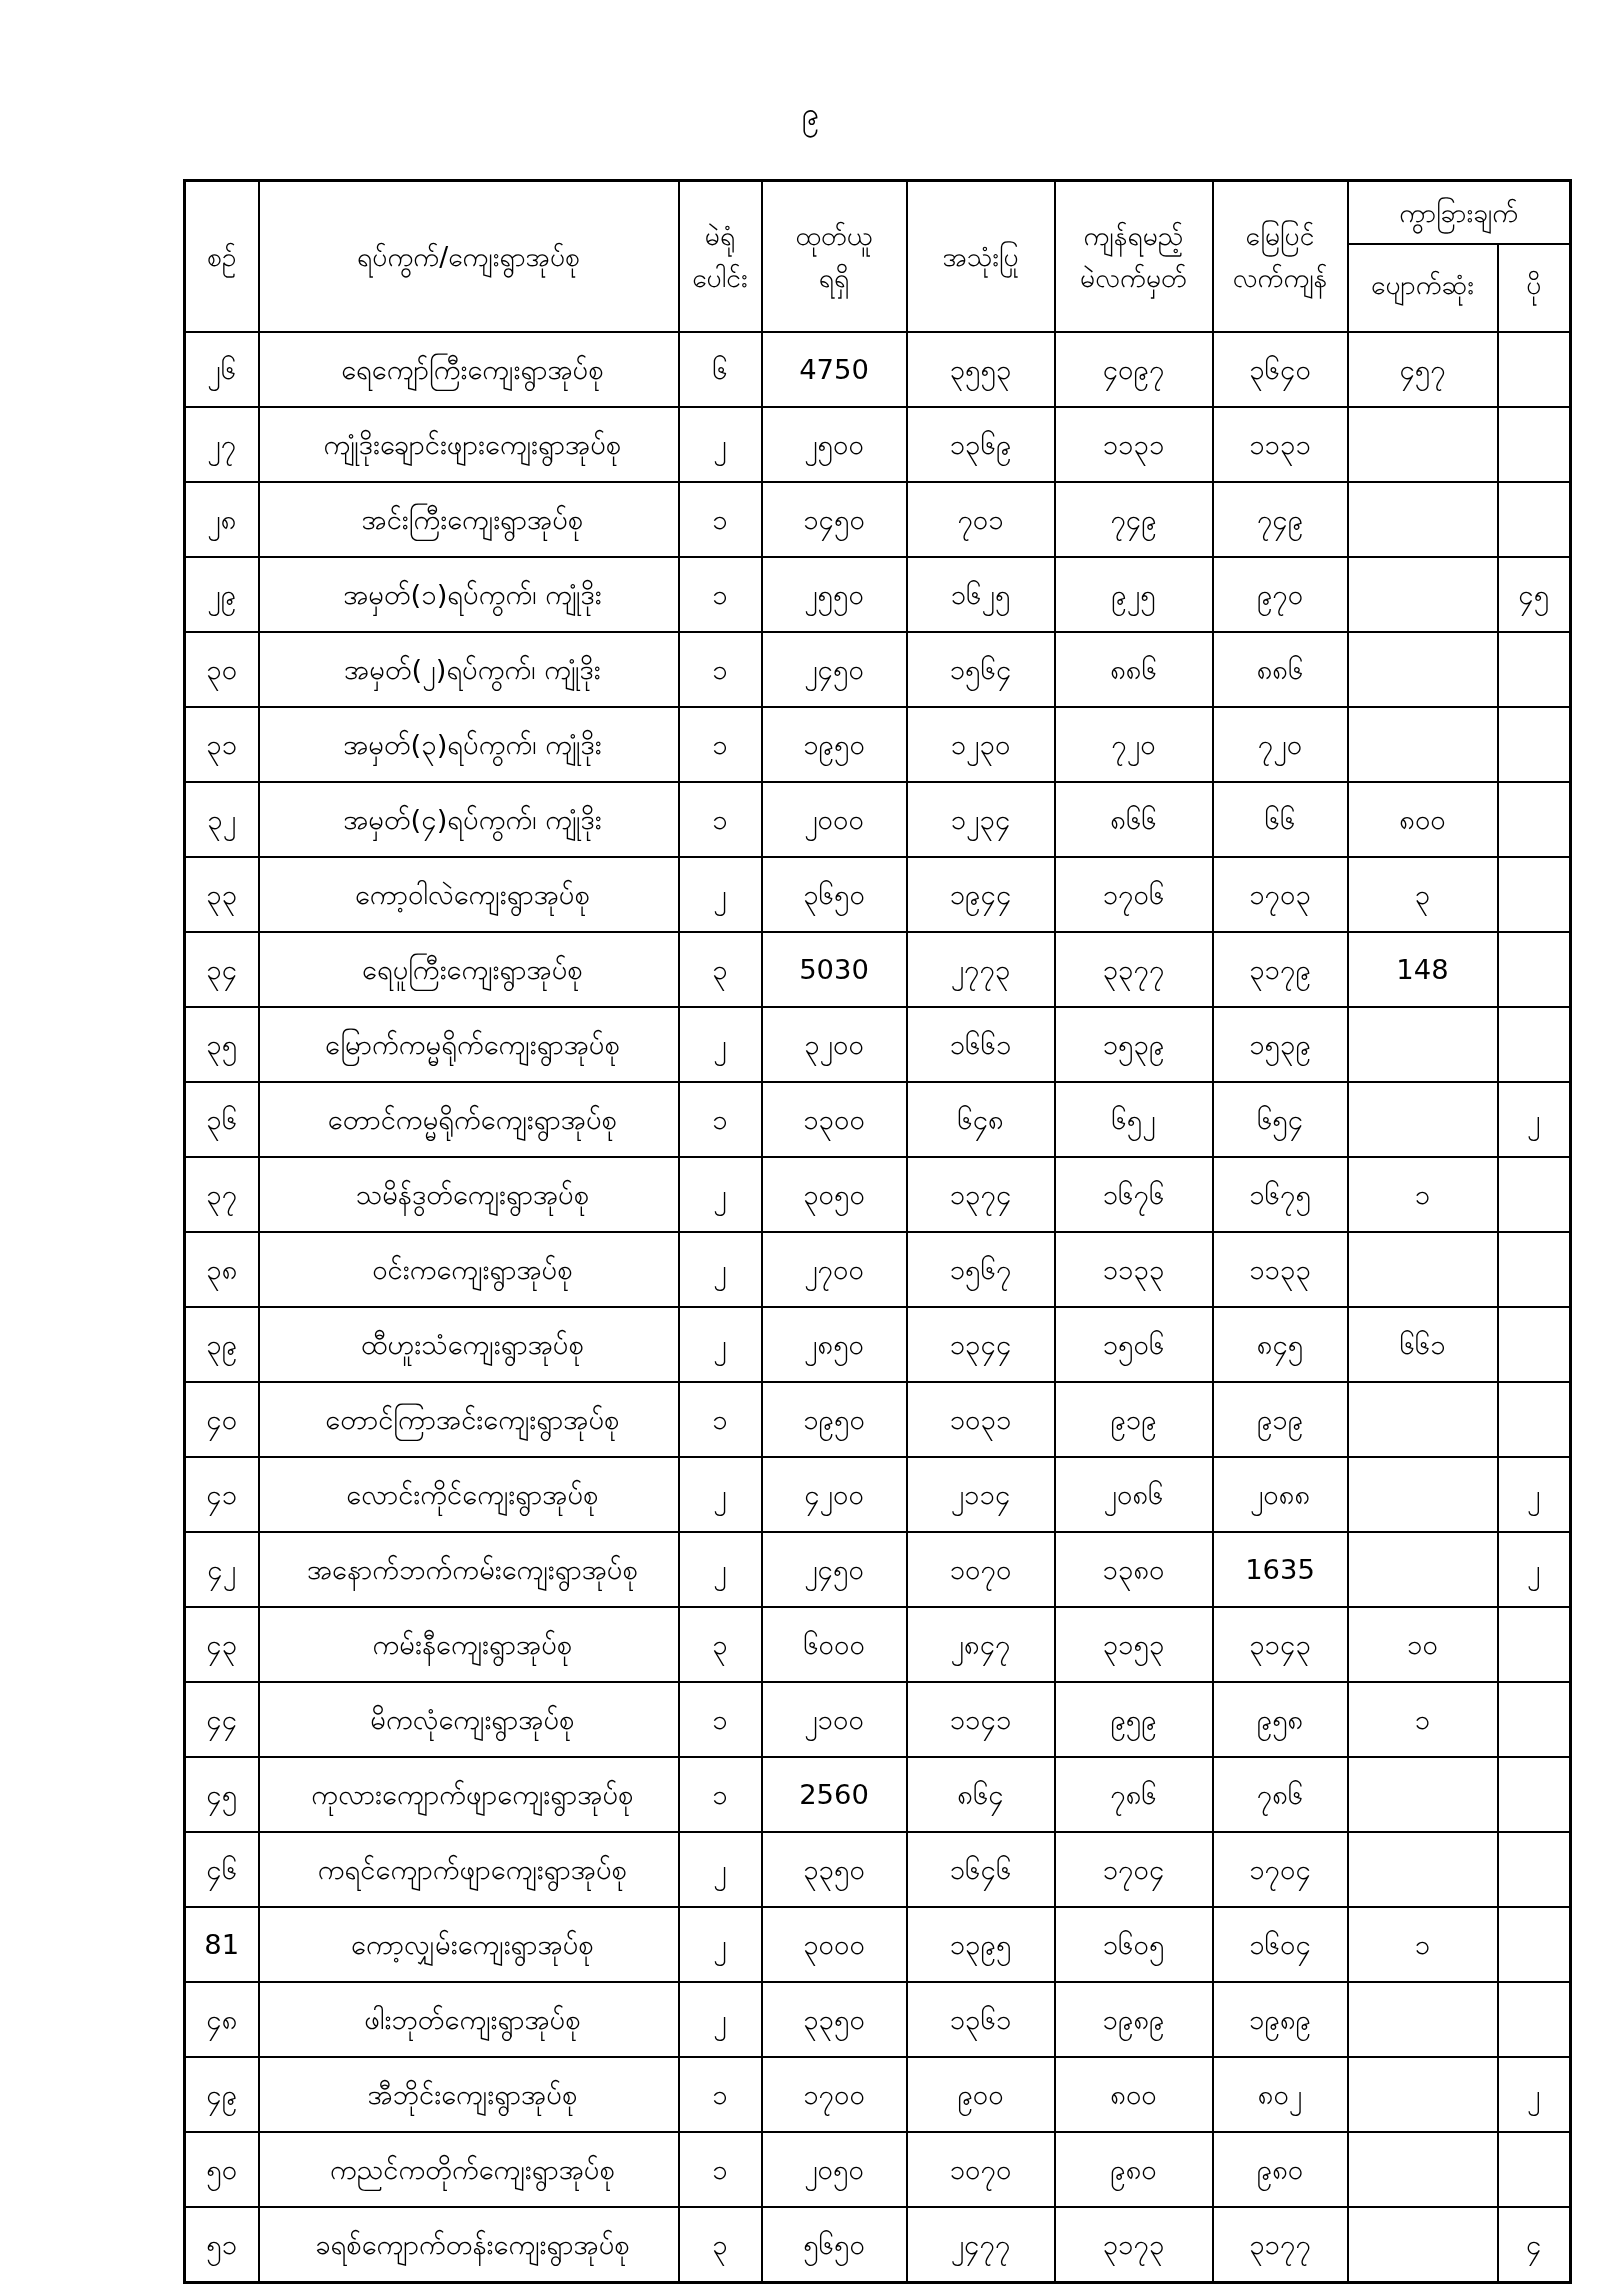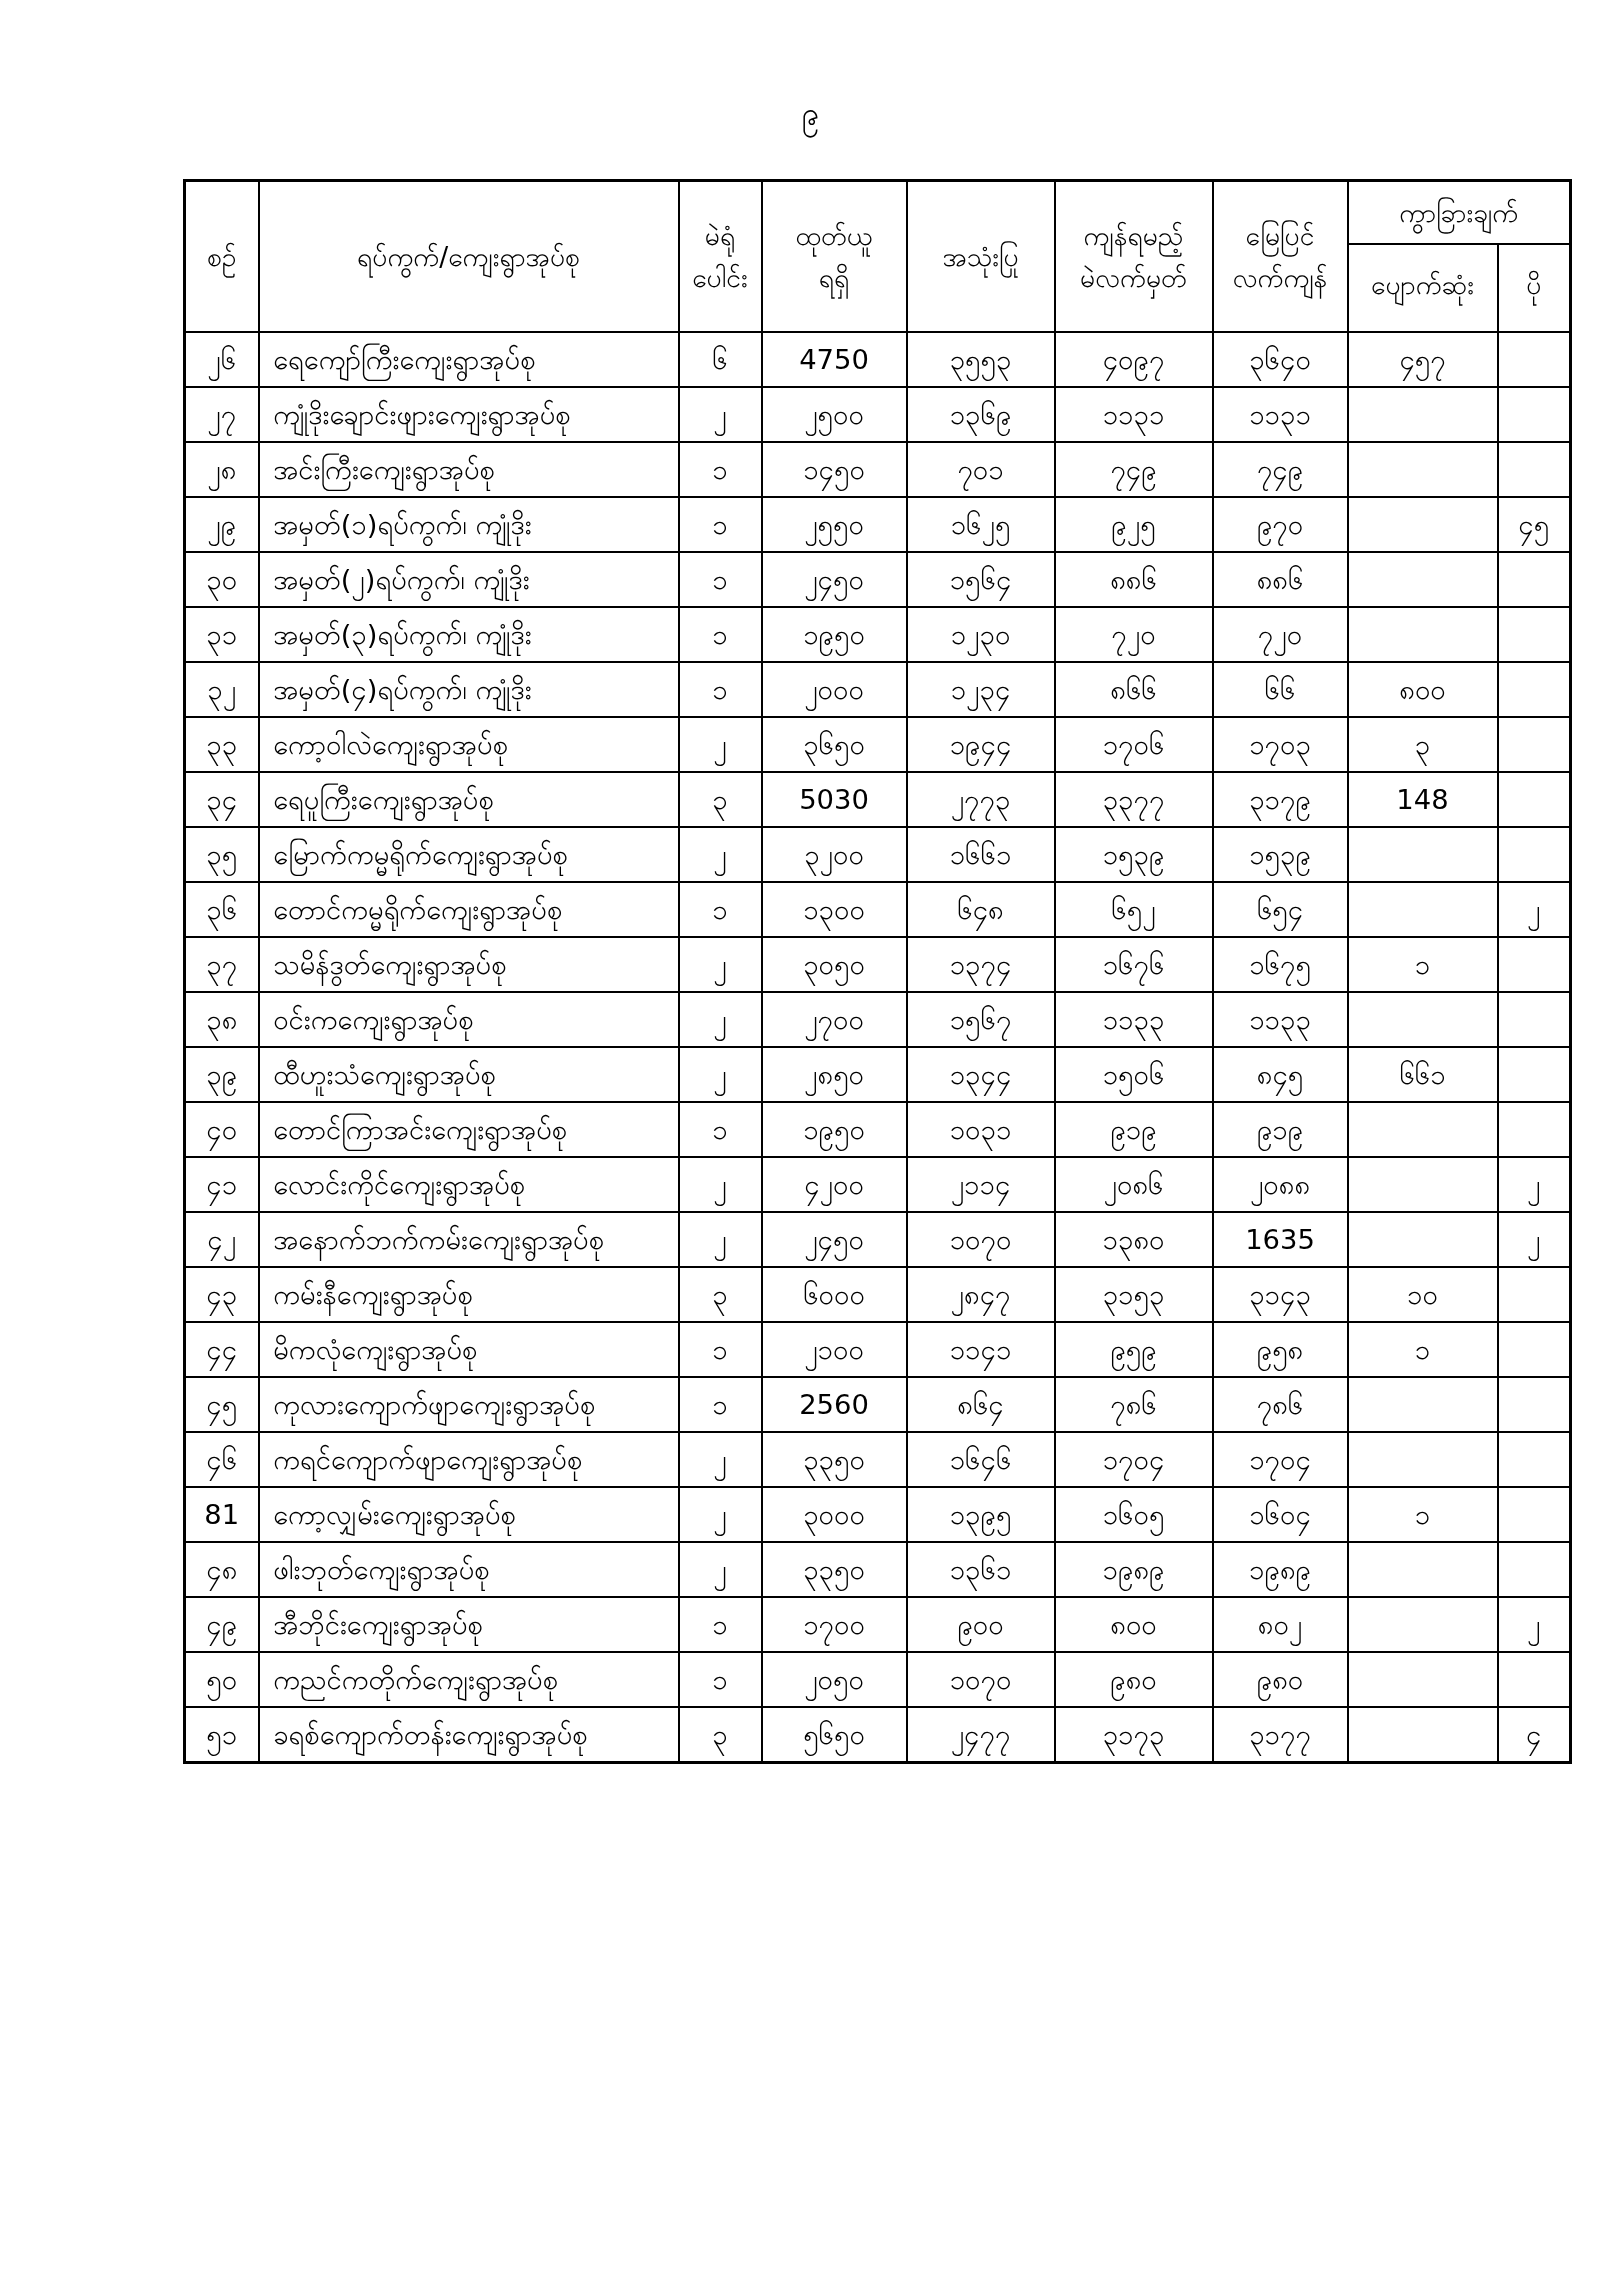--- a/index.html
+++ b/index.html
@@ -55,30 +55,30 @@
     height: 61px;
   }
   table.ballot-table thead th[rowspan] {
     height: auto;
   }
   table.ballot-table thead tr.hdr-sub th {
     height: 86px;
     font-family: Liberation Mono, monospace;
   }
   table.ballot-table tbody tr {
-    height: 55px;
+    height: 75px;
   }
   table.ballot-table tbody td {
     font-size: 27.4px;
     line-height: 1.5;
     text-align: center;
     vertical-align: middle;
   }
   table.ballot-table tbody td.cell-name {
-    text-align: left;
+    text-align: center;
     padding-left: 13.7px;
     padding-right: 5.9px;
     margin-left: 11px;
   }
 </style>
 </head>
 <body>
 
 <div class="page-number">၉</div>
 

